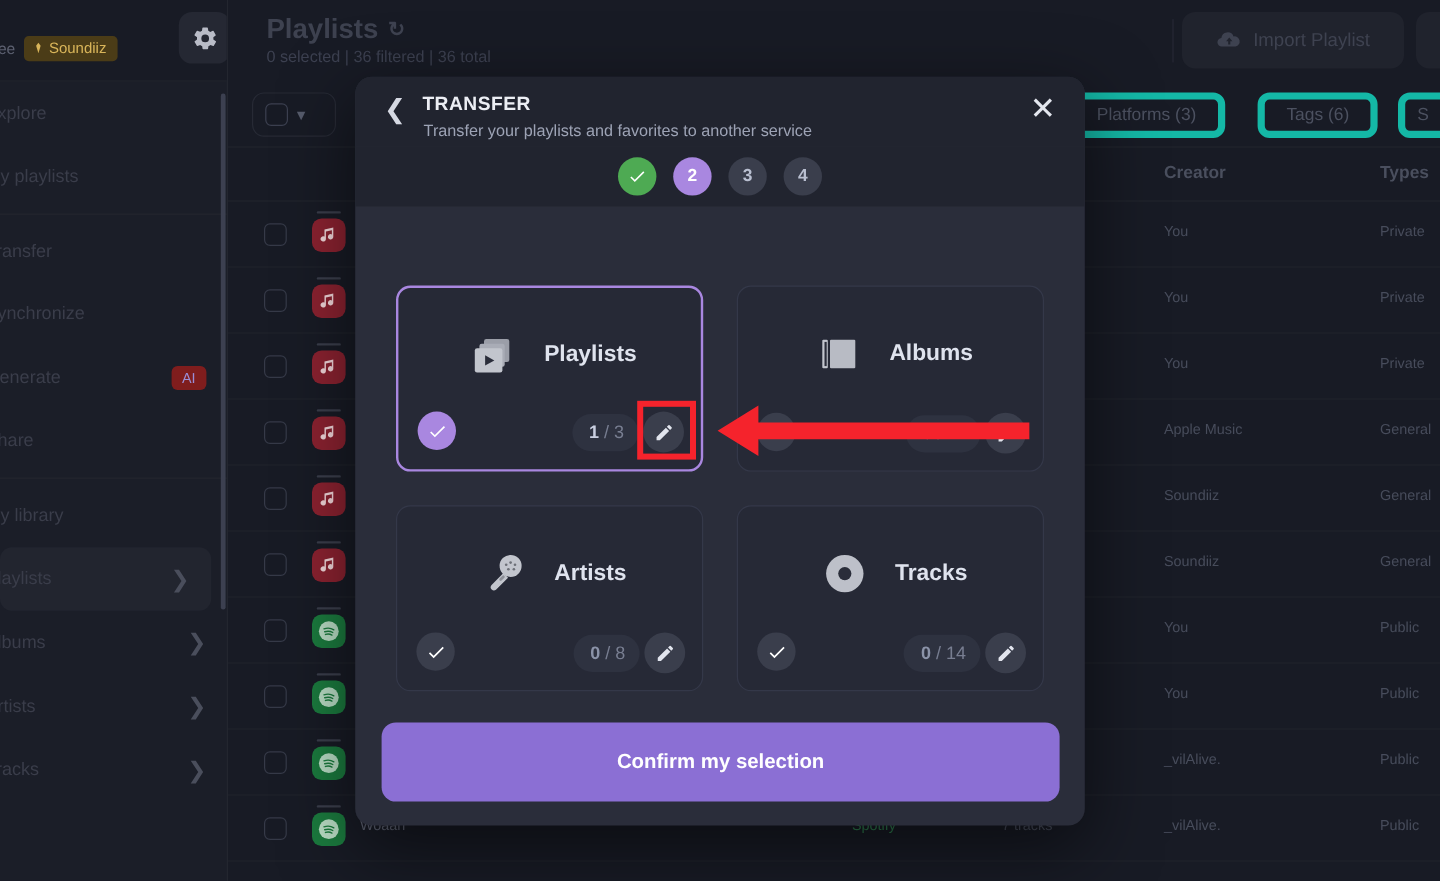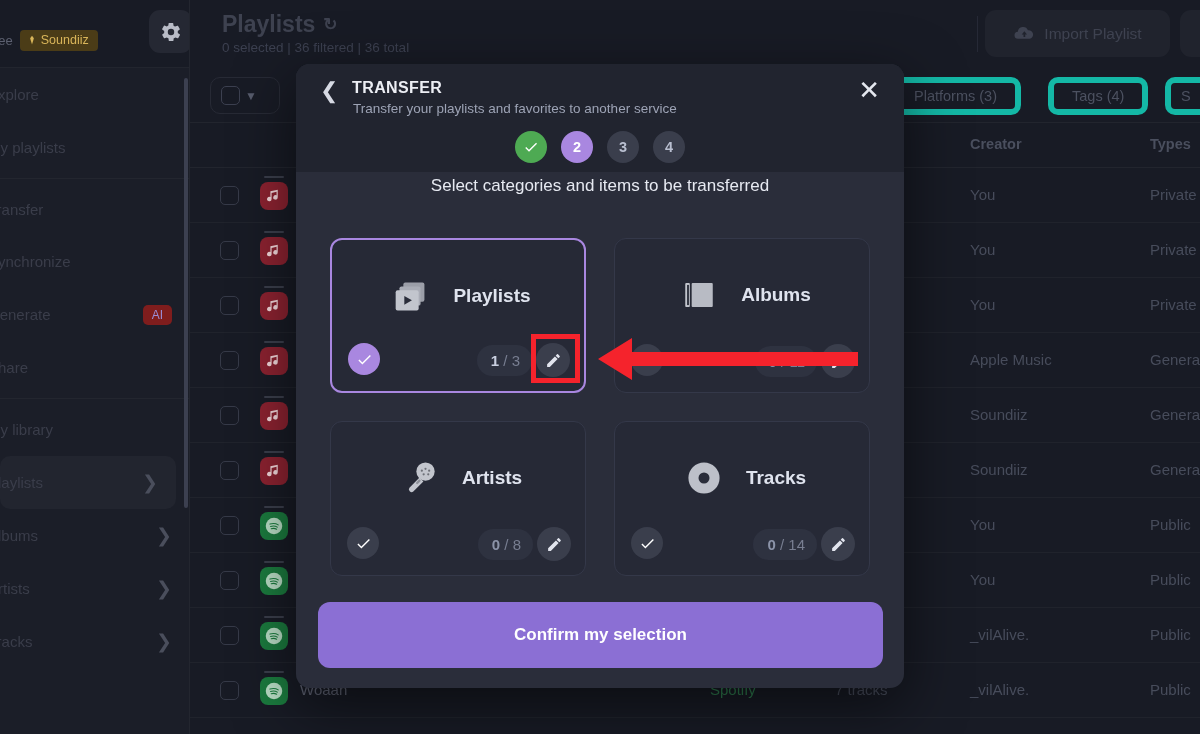--- a/index.html
+++ b/index.html
@@ -120,21 +120,21 @@
   .trow .rchk { position: absolute; left: 30px; top: 18px; width: 19px; height: 19px; border-radius: 5px; border: 1.6px solid #363a48; }
   .plat-icon {
     position: absolute; left: 70px; top: 14px;
     width: 28px; height: 28px; border-radius: 8px;
     display: flex; align-items: center; justify-content: center;
   }
   .plat-icon.apple { background: #8b2230; }
   .plat-icon.spotify { background: #1b7a3e; }
   .plat-icon svg { width: 18px; height: 18px; }
   .row-handle { position: absolute; left: 74px; top: 8px; width: 20px; height: 2px; background: #3a3e4b; border-radius: 2px; }
-  .cell { position: absolute; top: 18px; font-size: 15px; color: #474c5b; white-space: nowrap; }
+  .cell { position: absolute; top: 18px; font-size: 12px; color: #474c5b; white-space: nowrap; }
   .cell.name { left: 110px; color: #5c6070; }
   .cell.plat-name { left: 520px; color: #2f7d4f; }
   .cell.tracks { left: 645px; }
   .cell.creator { left: 780px; }
   .cell.types { left: 960px; }
 
   
   .modal {
     position: absolute; left: 296px; top: 64px;
     width: 608px; height: 624px;
@@ -337,21 +337,21 @@
 
       <div class="toolbar">
         <div class="select-pill">
           <span class="chk-box"></span>
           <span class="chk-caret">▼</span>
         </div>
         <div class="tab-pill" style="left:700px">
             <span>Platforms (3)</span>
           </div>
         <div class="tab-pill" style="left:858px">
-            <span>Tags (4)</span>
+            <span>Tags (6)</span>
           </div>
         <div class="tab-pill" style="left:975px; width:60px; padding:0 10px; justify-content:flex-start">
             <span>S</span>
           </div>
       </div>
 
       <div class="tbl-head">
         <div class="th" style="left:780px">Creator</div>
         <div class="th" style="left:960px">Types</div>
       </div>
@@ -490,21 +490,20 @@
       <div class="step done">
         <svg viewBox="0 0 24 24" width="16" height="16">
             <path d="M9 16.2L4.8 12l-1.4 1.4L9 19 21 7l-1.4-1.4z" fill="#fff"></path>
           </svg>
       </div>
       <div class="step cur">2</div>
       <div class="step todo">3</div>
       <div class="step todo">4</div>
     </div>
 
-    <div class="modal-instruction">Select categories and items to be transferred</div>
 
     <div class="cards">
 
       <div class="card selected">
         <div class="card-top">
           <span class="card-icon">
             <svg viewBox="0 0 48 48" width="46" height="46">
                 <rect x="16" y="10" width="22" height="20" rx="2" fill="#9b9ea8"></rect>
                 <rect x="12" y="14" width="22" height="20" rx="2" fill="#a9acb6"></rect>
                 <rect x="8" y="18" width="24" height="21" rx="2" fill="#c2c5cd"></rect>

